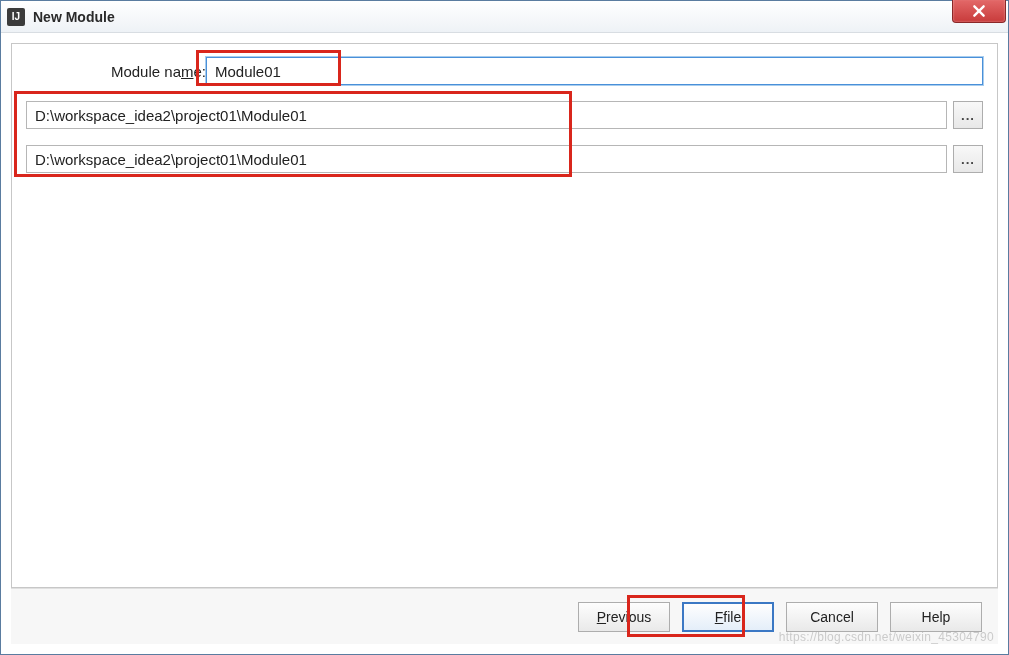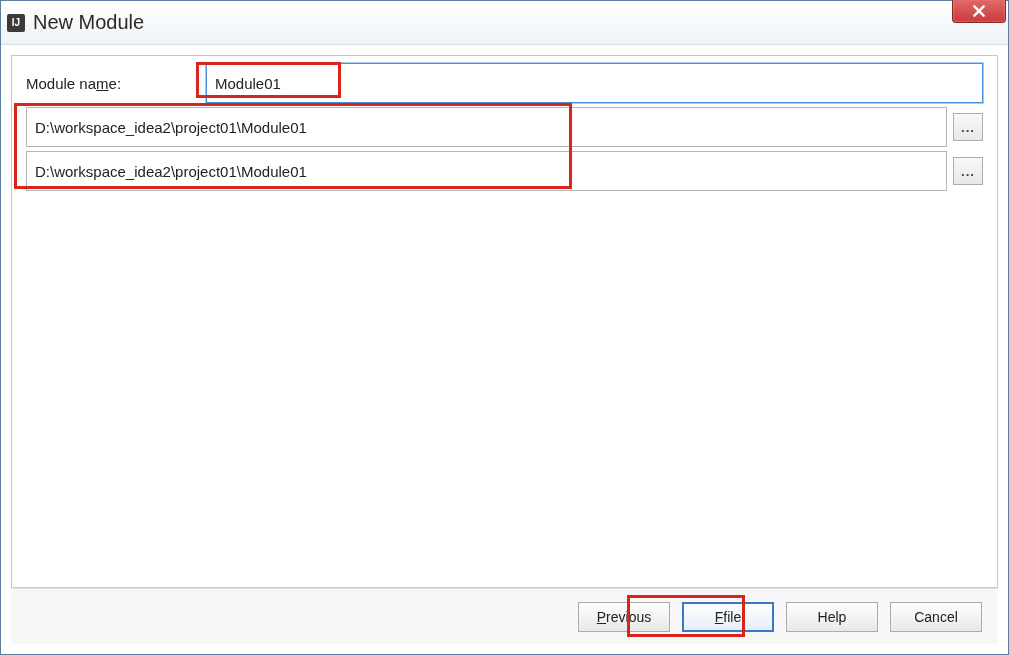--- a/index.html
+++ b/index.html
@@ -13,21 +13,21 @@
     }
     .window {
       width: 1009px;
       height: 655px;
       border: 1px solid #5a7ca0;
       background: #fff;
       display: flex;
       flex-direction: column;
     }
     .titlebar {
-      height: 44px;
+      height: 32px;
       background: linear-gradient(to bottom, #ffffff, #eef2f6);
       border-bottom: 1px solid #d8dde2;
       display: flex;
       align-items: center;
       padding: 0 4px 0 6px;
       position: relative;
     }
     .app-icon {
       width: 18px;
       height: 18px;
@@ -35,22 +35,23 @@
       color: #fff;
       font-size: 10px;
       font-weight: bold;
       display: flex;
       align-items: center;
       justify-content: center;
       margin-right: 8px;
       border-radius: 2px;
     }
     .title-text {
-      font-size: 20px;
+      font-size: 14px;
       color: #2a2a2a;
+      font-weight: bold;
     }
     .close-btn {
       position: absolute;
       right: 2px;
       top: -2px;
       width: 54px;
       height: 24px;
       background: linear-gradient(to bottom, #e46a6a, #c83b3b);
       border: 1px solid #8a2727;
       border-top: none;
@@ -79,25 +80,26 @@
     .form-row {
       display: flex;
       align-items: center;
       margin-bottom: 14px;
       height: 30px;
     }
     .form-label {
       width: 180px;
       font-size: 15px;
       color: #222;
+      text-align: right;
     }
     .form-label .u { text-decoration: underline; }
     .text-input {
       flex: 1;
-      height: 40px;
+      height: 28px;
       border: 1px solid #b6b6b6;
       padding: 0 8px;
       font-size: 15px;
       font-family: inherit;
       color: #222;
       background: #fff;
     }
     .text-input.focused {
       border: 1px solid #4a90d9;
       outline: 1px solid #a8cdee;
@@ -211,19 +213,20 @@
 
     <div class="footer">
       <button class="btn">
         <span class="u">P</span>
           <span>revious</span>
       </button>
       <button class="btn default">
         <span class="u">F</span>
           <span>file</span>
       </button>
+      <button class="btn">Cancel</button>
       <button class="btn">Help</button>
-      <button class="btn">Cancel</button>
       <div class="anno-finish"></div>
+      <div class="watermark">https://blog.csdn.net/weixin_45304790</div>
     </div>
   </div>
 
 </div>
 
 </body></html>

